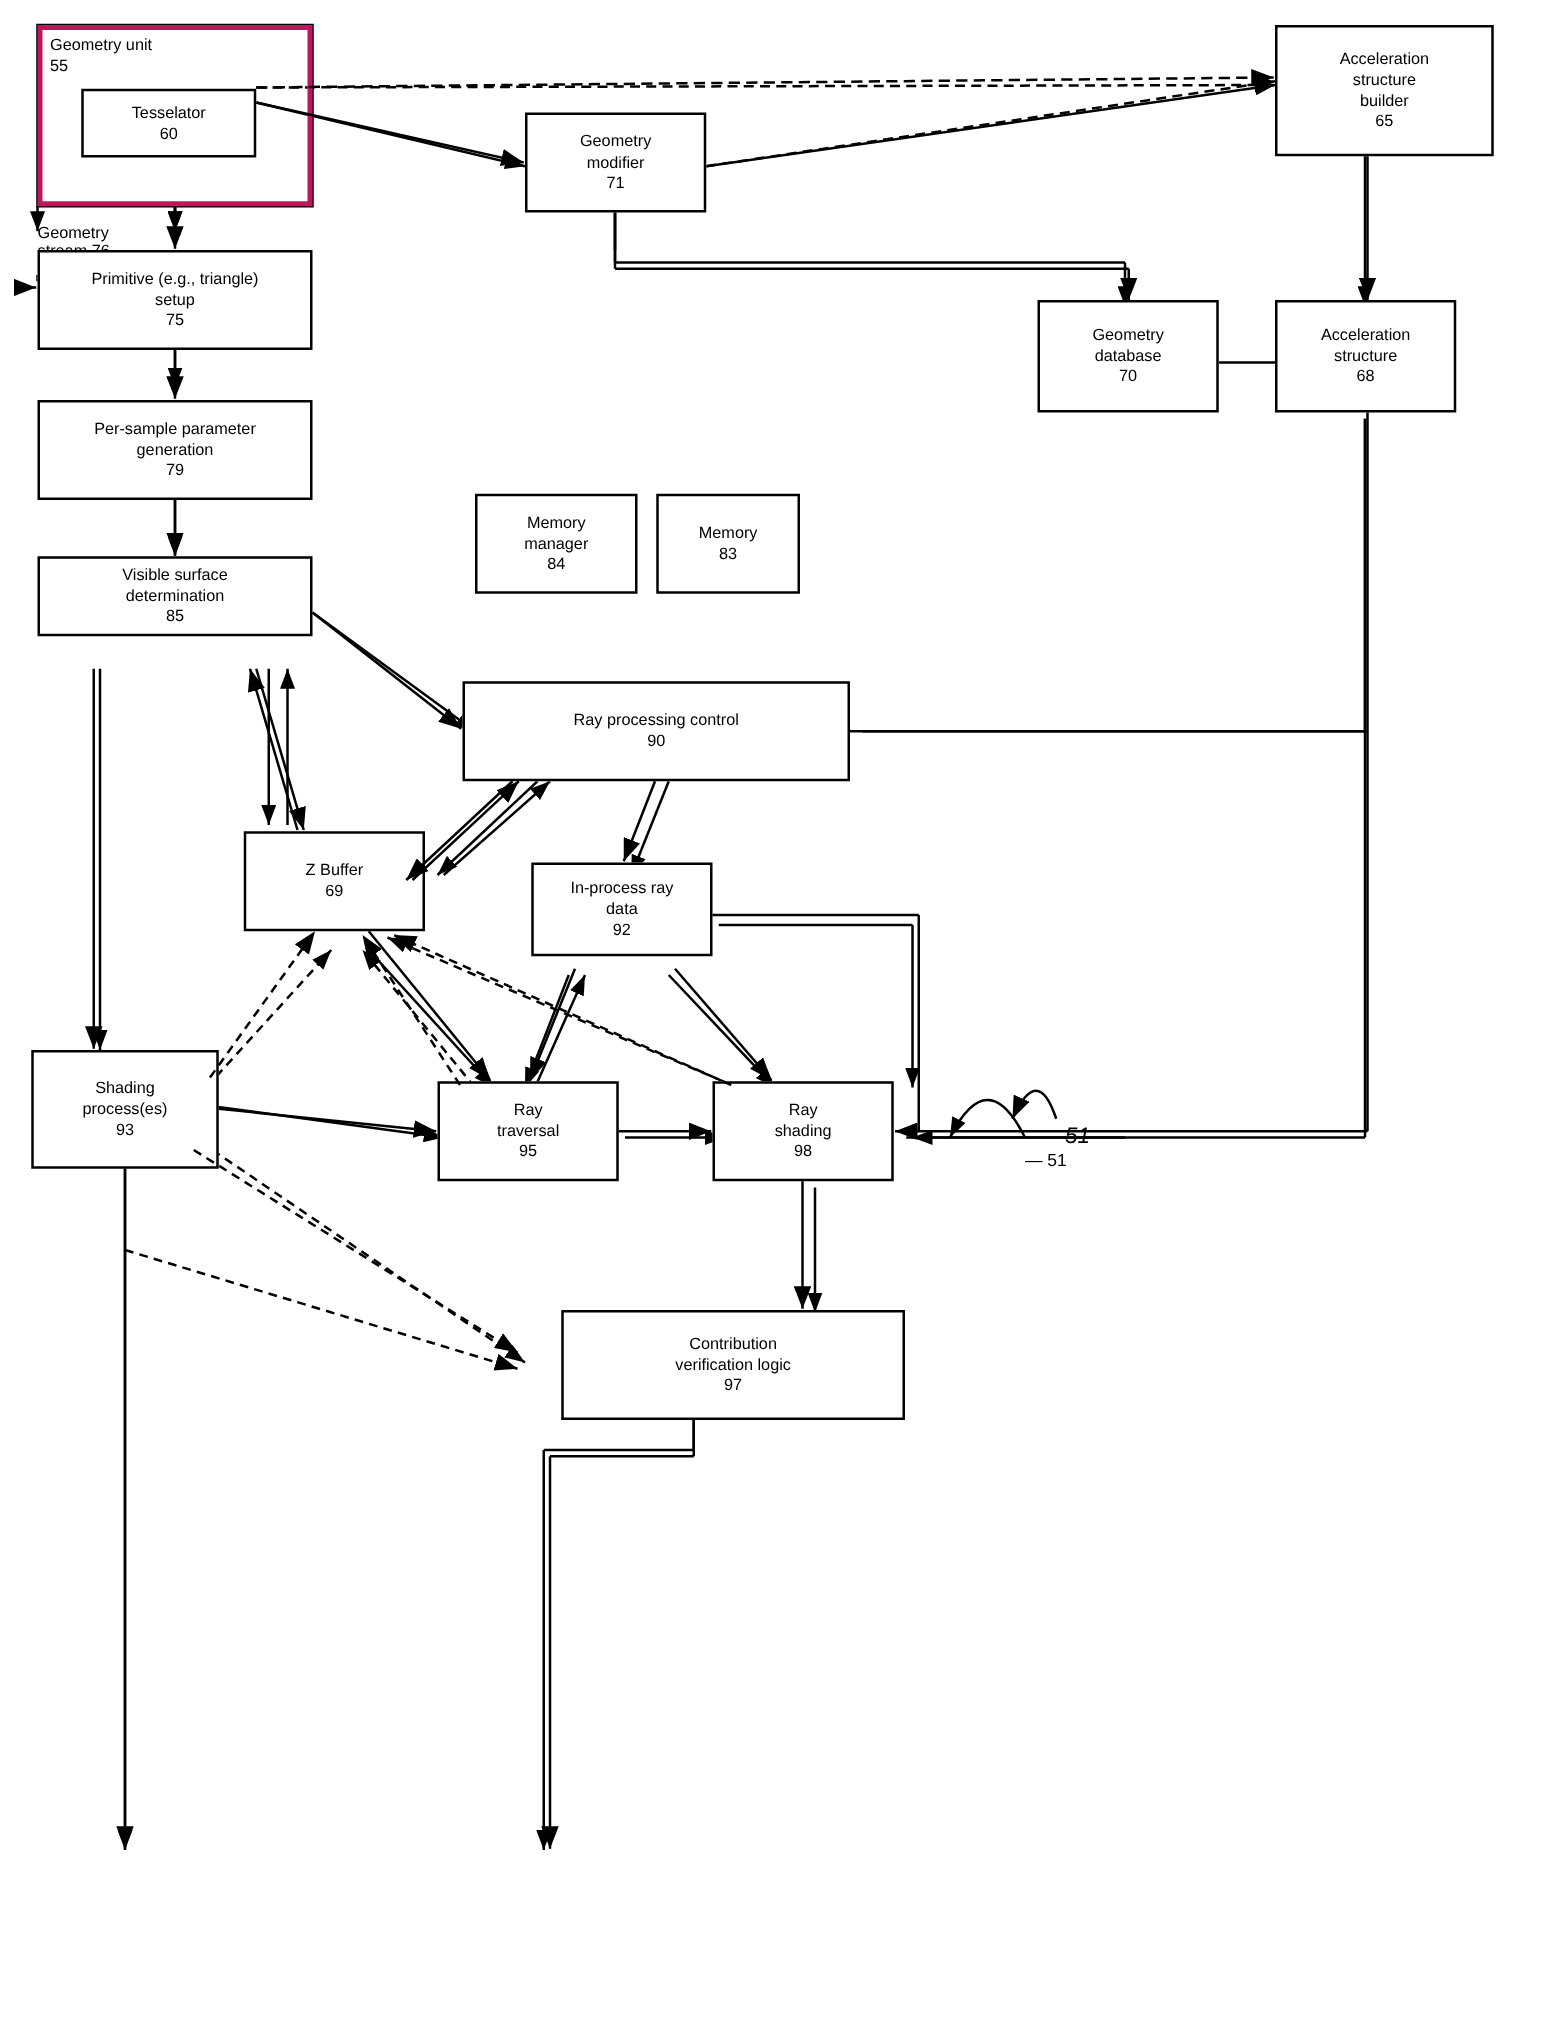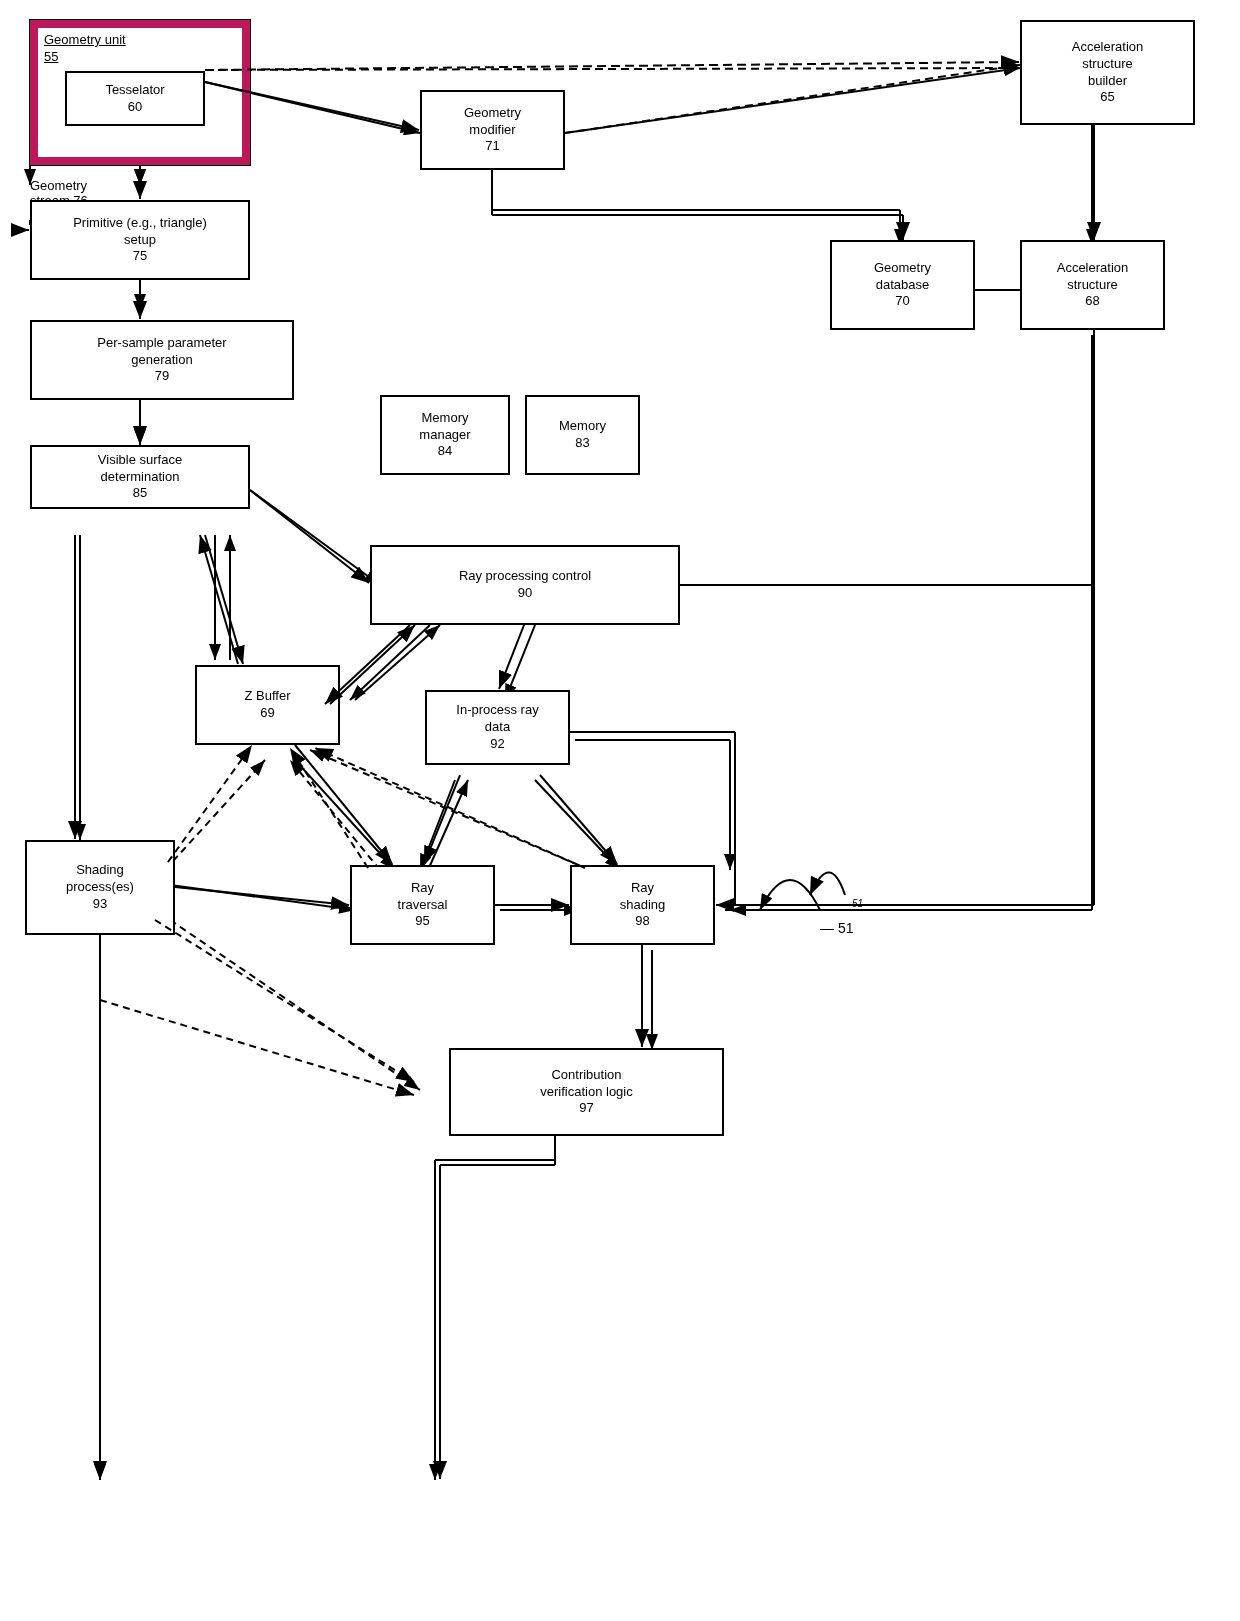--- a/index.html
+++ b/index.html
@@ -133,39 +133,39 @@
     <line x1="730" y1="740" x2="730" y2="870" stroke="#000" stroke-width="2" marker-end="url(#arrowhead)"></line>
 
     <line x1="100" y1="930" x2="100" y2="1090" stroke="#000" stroke-width="0"></line>
 
     <line x1="428" y1="870" x2="468" y2="780" stroke="#000" stroke-width="2" marker-end="url(#arrowhead)"></line>
 
     <path d="M 820 910 Q 790 850 760 910" fill="none" stroke="#000" stroke-width="2" marker-end="url(#arrowhead)"></path>
 
   </svg>
 
-  <div class="box" style="left:30px;top:20px;width:220px;height:145px;border:8px solid #be185d;background:transparent;align-items:flex-start;justify-content:flex-start;padding:4px 6px;font-size:13px;text-decoration:underline;">
+  <div class="box" style="left:30px;top:20px;width:220px;height:145px;border:4px solid #be185d;background:transparent;align-items:flex-start;justify-content:flex-start;padding:4px 6px;font-size:13px;">
     <span style="white-space:pre-line;text-align:left;">Geometry unit
 55</span>
   </div>
 
   <div class="box" style="left:65px;top:55px;width:140px;height:55px;margin-top:16px;">
     <span style="white-space:pre-line;">Tesselator
 60</span>
   </div>
 
   <div style="position:absolute;left:30px;top:178px;font-size:13px;">
     Geometry<br>stream 76
   </div>
 
   <div class="box" style="left:30px;top:200px;width:220px;height:80px;">
     <span style="white-space:pre-line;text-align:center;">Primitive (e.g., triangle)<br>setup<br>75</span>
   </div>
 
-  <div class="box" style="left:30px;top:320px;width:264px;height:80px;">
+  <div class="box" style="left:30px;top:320px;width:220px;height:80px;">
     <span style="white-space:pre-line;text-align:center;">Per-sample parameter<br>generation<br>79</span>
   </div>
 
   <div class="box" style="left:380px;top:395px;width:130px;height:80px;">
     <span style="white-space:pre-line;text-align:center;">Memory<br>manager<br>84</span>
   </div>
 
   <div class="box" style="left:525px;top:395px;width:115px;height:80px;">
     <span style="white-space:pre-line;text-align:center;">Memory<br>83</span>
   </div>
@@ -299,15 +299,15 @@
     <line x1="735" y1="732" x2="735" y2="905" stroke="#000" stroke-width="2"></line>
 
     <line x1="680" y1="585" x2="1094" y2="585" stroke="#000" stroke-width="2"></line>
 
     <path d="M 845 895 Q 830 850 810 895" fill="none" stroke="#000" stroke-width="2" marker-end="url(#arr)"></path>
 
     <line x1="30" y1="225" x2="29" y2="225" stroke="#000" stroke-width="0"></line>
 
   </svg>
 
-  <div style="position:absolute;left:852px;top:898px;font-size:10px;font-style:italic;">51</div>
+  <div style="position:absolute;left:852px;top:898px;font-size:18px;font-style:italic;">51</div>
 
 </div>
 
 </body></html>

